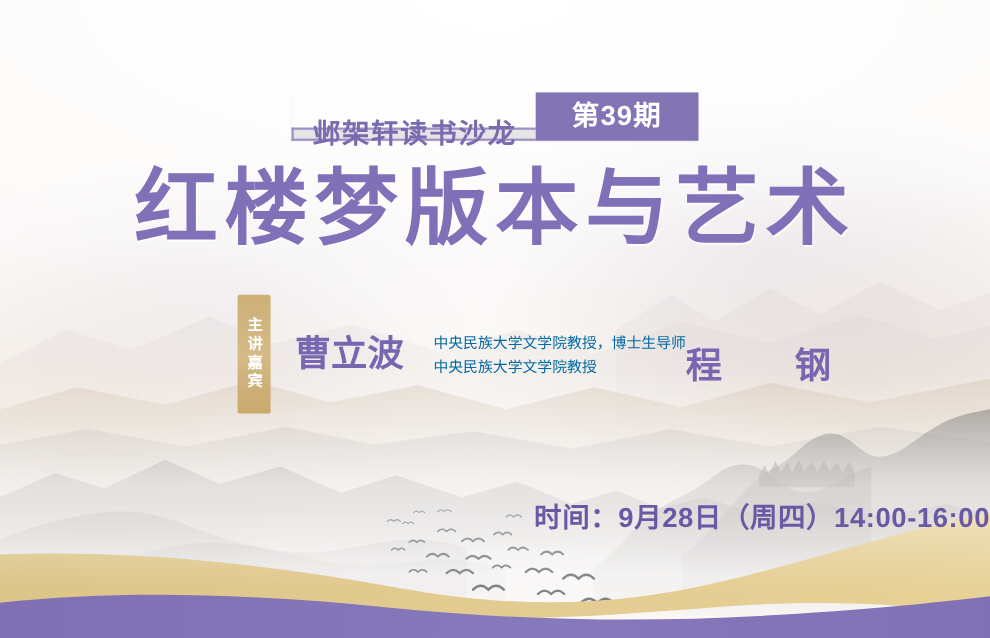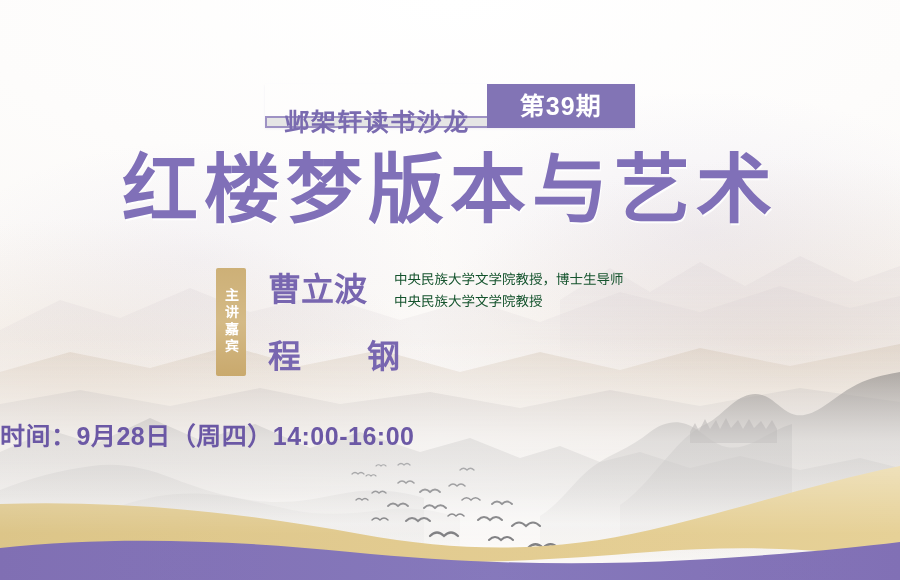--- a/index.html
+++ b/index.html
@@ -120,50 +120,49 @@
     display: flex;
     align-items: center;
     justify-content: center;
     border-radius: 2px;
     padding: 4px 0;
     box-sizing: border-box;
   }
   .speaker-list {
     margin-left: 22px;
     display: flex;
-    flex-direction: column;
     justify-content: space-between;
   }
   .speaker {
     display: flex;
     align-items: center;
   }
   .speaker + .speaker { margin-top: 22px; }
   .sp-name {
     width: 126px;
     font-size: 33px;
     font-weight: bold;
     color: #7866b0;
     line-height: 1.15;
     white-space: pre;
   }
   .sp-desc {
-    color: #14532d;
+    color: #0369a1;
     font-size: 13.5px;
     line-height: 1.62;
     padding-top: 1px;
   }
   .sp-desc div { white-space: nowrap; }
 
   
   .time-line {
     position: absolute;
     left: 0; right: 0;
-    top: 416px;
-    text-align: left;
+    top: 450px;
+    text-align: right;
     font-size: 25px;
     font-weight: bold;
     color: #6b58a5;
     letter-spacing: 0.5px;
     white-space: nowrap;
   }
   .time-label { color: #6b58a5; }
   .time-value { color: #6b58a5; font-weight: bold; }
 </style>
 </head>

